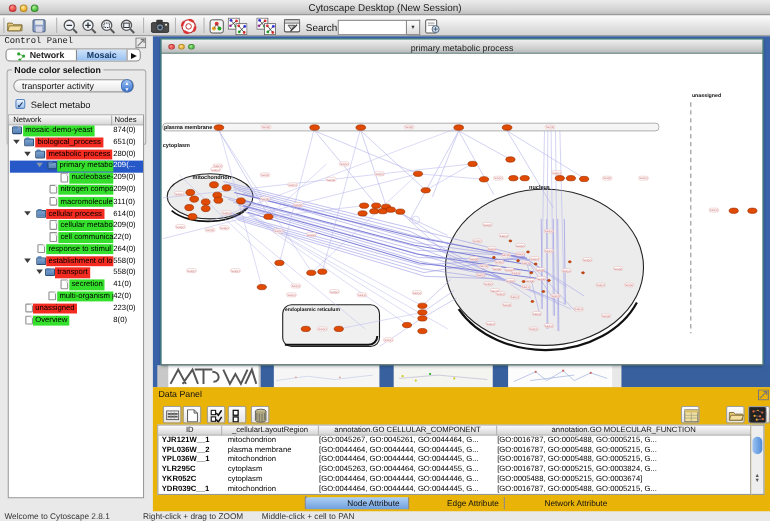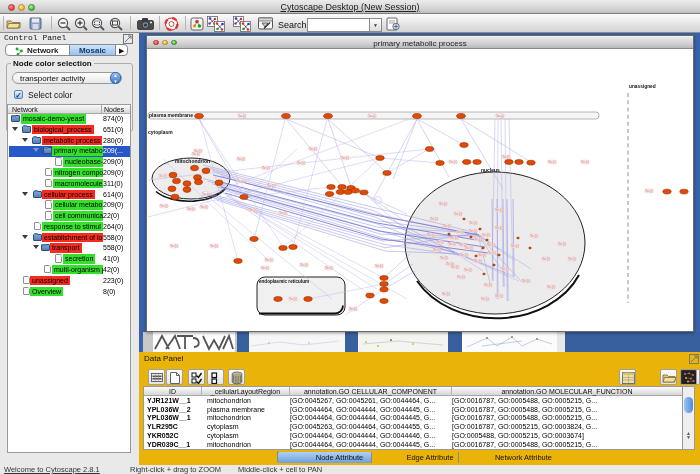--- a/index.html
+++ b/index.html
@@ -1,20 +1,20 @@
 <!DOCTYPE html>
 <html><head><meta charset="utf-8"><style>
 *{margin:0;padding:0;box-sizing:border-box;}
 html,body{width:700px;height:474px;overflow:hidden;}
 body{position:relative;font-family:"Liberation Sans",sans-serif;background:#e9e9e9;}
 .abs{position:absolute;}
 
 #titlebar{left:0;top:0;width:700px;height:14px;background:linear-gradient(#ececec,#d2d2d2 70%,#bdbdbd);border-bottom:1px solid #7d7d7d;}
 #titlebar .tl{top:3.5px;width:7px;height:7px;border-radius:50%;}
-#title-text{width:700px;top:2px;text-align:center;font-size:9px;color:#222;text-decoration:underline;}
+#title-text{width:700px;top:2px;text-align:center;font-size:9px;color:#222;}
 #toolbar{left:0;top:14px;width:700px;height:19px;background:linear-gradient(#fcfcfc,#e2e2e2 60%,#d4d4d4);border-bottom:1px solid #8e8e8e;}
 .sep{top:2px;width:1px;height:14px;background:#b5b5b5;}
 
 #cpanel{left:0;top:33px;width:139px;height:433px;background:#e9e9e9;}
 #cpanel-hdr{left:0;top:0;width:139px;height:11px;font-size:8px;color:#111;padding-left:4px;font-family:Liberation Mono, monospace;}
 #tabbar{left:5px;top:11px;width:123px;height:12px;background:#fff;border:1px solid #8a8a8a;border-radius:4px;overflow:hidden;}
 #tab-mosaic{left:63px;top:0;width:47px;height:12px;background:linear-gradient(#cfe3fa,#8fbbf0);border-left:1px solid #8a8a8a;border-right:1px solid #8a8a8a;font-weight:bold;font-size:8px;color:#173a68;text-align:center;line-height:11px;}
 #tab-net{left:21px;top:1px;font-weight:bold;font-size:8px;color:#222;}
 #tab-arrow{left:113px;top:2px;font-size:7px;color:#111;}
 #groupbox{left:6px;top:30px;width:127px;height:69px;border:1px solid #adadad;border-radius:3px;}
@@ -188,21 +188,21 @@
         <path d="M2 2 L6.5 4 L3 7.5" stroke="#2da12d" stroke-width="0.7" fill="none"></path>
       </svg>
     <div class="abs" id="tab-net">Network</div>
     <div class="abs" id="tab-mosaic">Mosaic</div>
     <div class="abs" id="tab-arrow">▶</div>
   </div>
   <div class="abs" id="groupbox"></div>
   <div class="abs" id="groupbox-lbl">Node color selection</div>
   <div class="abs" id="combo">transporter activity<div class="abs" id="combo-btn">▲<br>▼</div></div>
   <div class="abs" id="checkbox">✓</div>
-  <div class="abs" id="check-lbl">Select color</div>
+  <div class="abs" id="check-lbl">Select metabo</div>
   <div class="abs" id="treebox">
     <div class="abs" id="tree-hdr">
         <span style="position:absolute;left:4px;top:1px;">Network</span>
         <span style="position:absolute;left:96px;top:1px;">Nodes</span>
         <span style="position:absolute;left:93px;top:0;width:1px;height:9px;background:#aaa;"></span>
       </div>
     <div class="abs" id="tree-rows">
         <div class="trow abs" style="top:8.5px;">
           <span class="fold" style="left:2px;"></span>
           <span class="lbl g" style="left:12px;max-width:82px;">mosaic-demo-yeast</span>
@@ -773,16 +773,16 @@
     <div style="position:absolute;left:1px;top:44px;font-size:5px;color:#555;line-height:4px;text-align:center;width:9px;">▲<br>▼</div>
   </div>
   <div class="abs" id="seg">
     <div class="segitem" style="left:0;width:93px;background:linear-gradient(#add0f5,#6f9fdd);border-radius:2px 0 0 2px;">Node Attribute Browser</div>
     <div class="segitem" style="left:93px;width:87px;border-left:1px solid #8a8a8a;">Edge Attribute Overview</div>
     <div class="segitem" style="left:180px;width:100px;border-left:1px solid #8a8a8a;">Network Attribute Browser</div>
   </div>
 </div>
 
 <div class="abs" id="statusbar">
-  <span class="abs" style="left:4px;text-decoration:underline;">Welcome to Cytoscape 2.8.1</span>
+  <span class="abs" style="left:4px;">Welcome to Cytoscape 2.8.1</span>
   <span class="abs" style="left:130px;">Right-click + drag to ZOOM</span>
   <span class="abs" style="left:238px;">Middle-click + cell to PAN</span>
 </div>
 
 </body></html>

